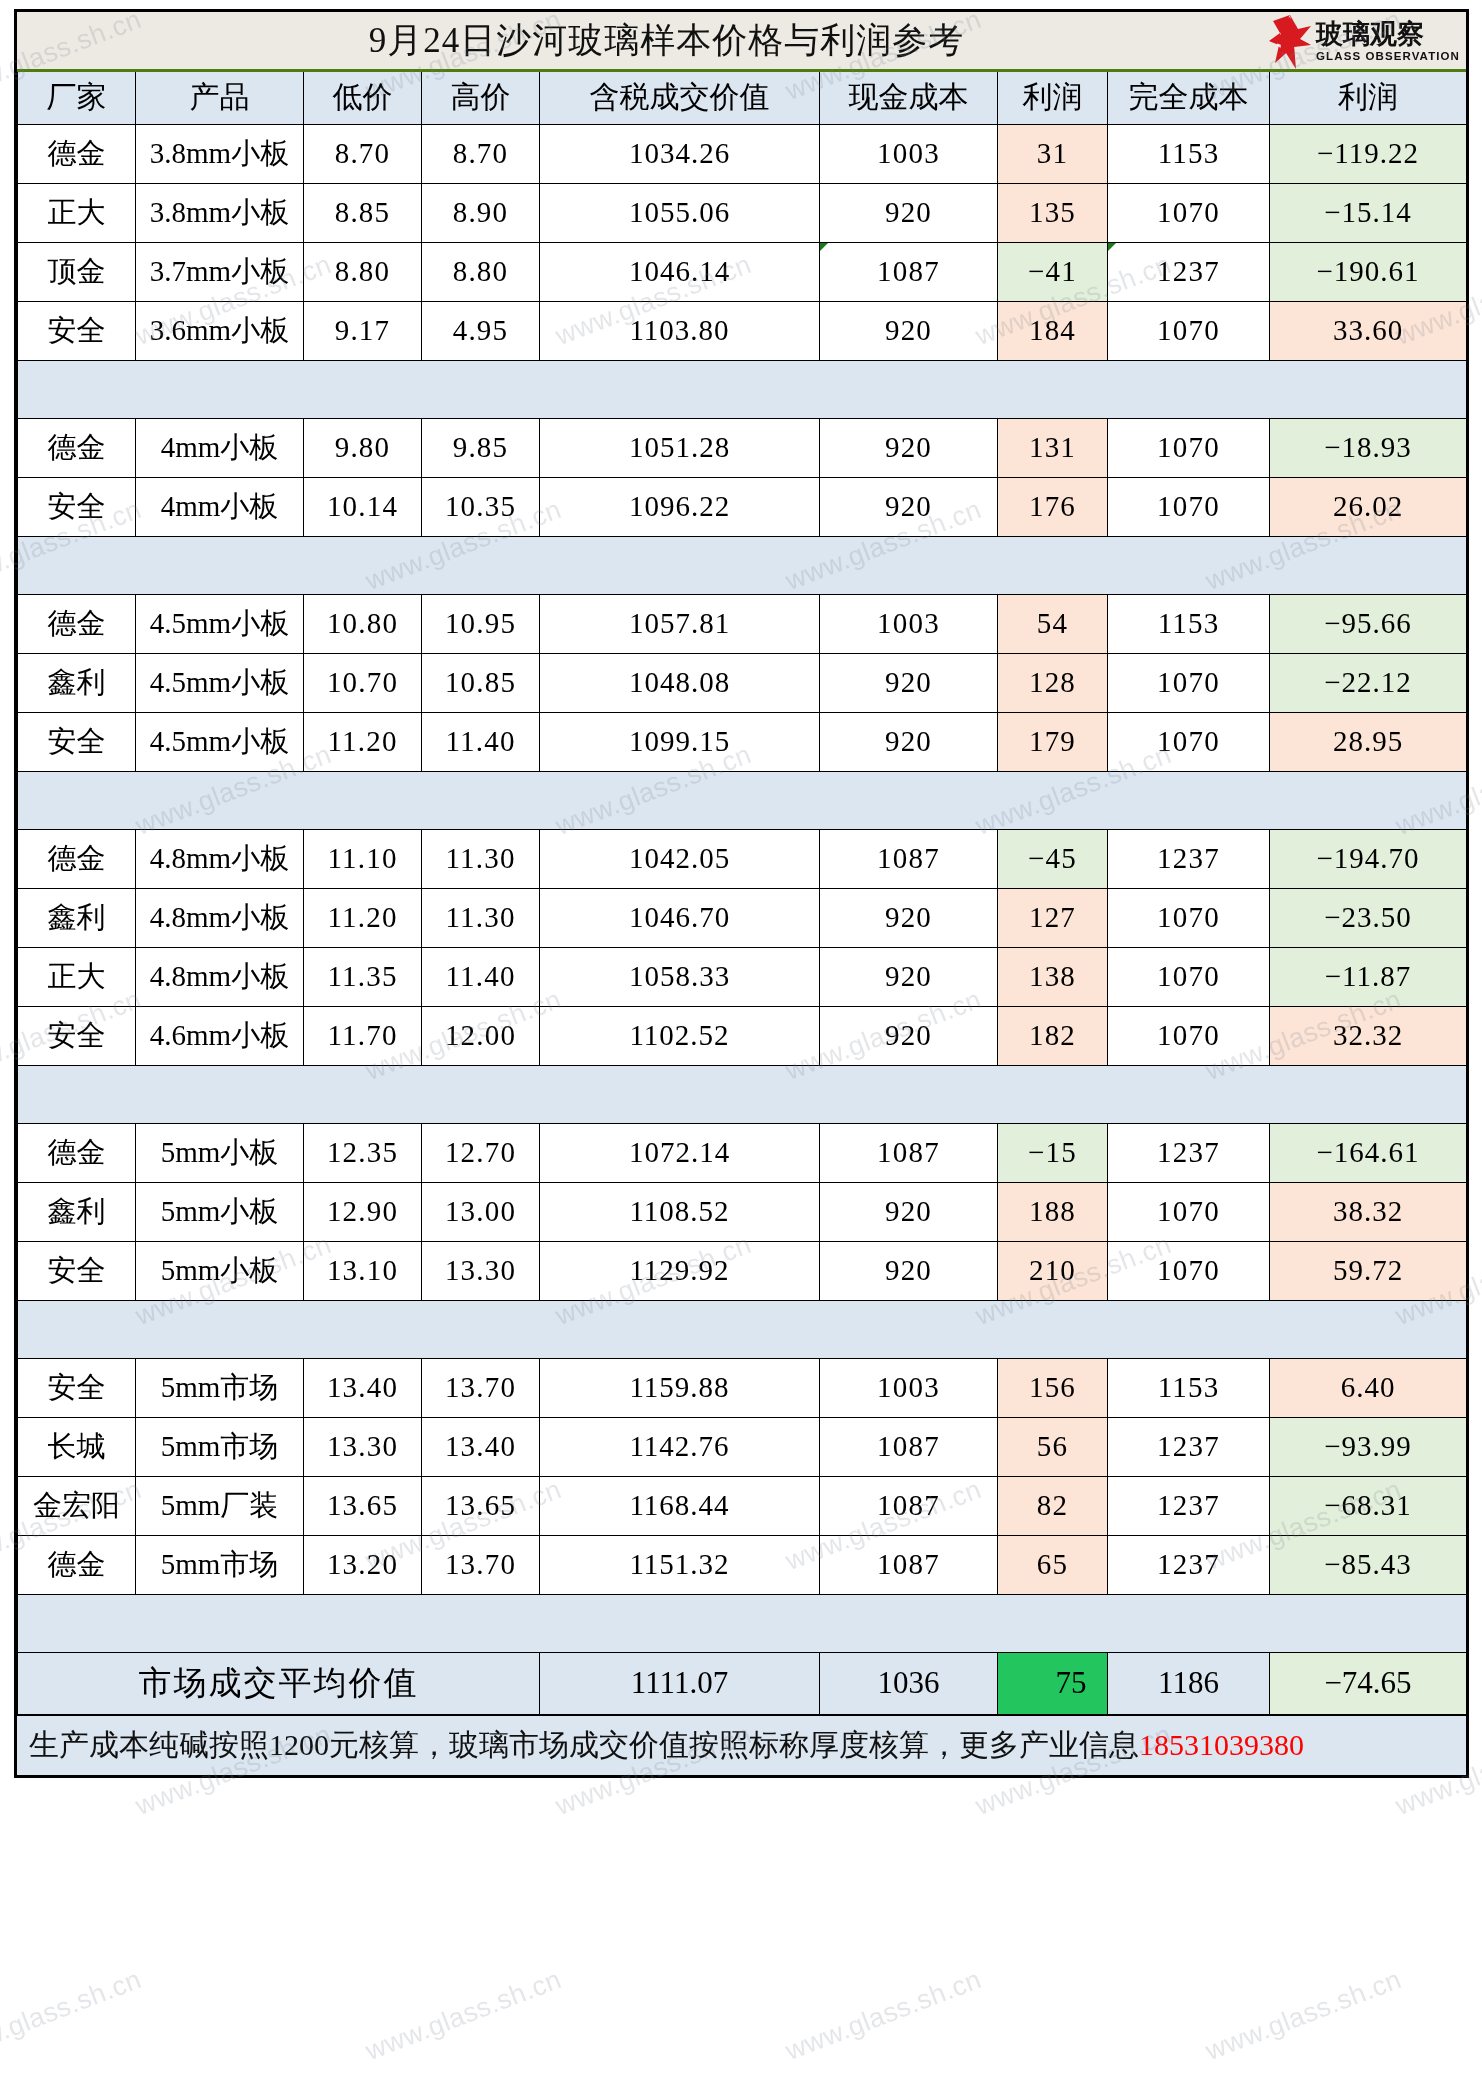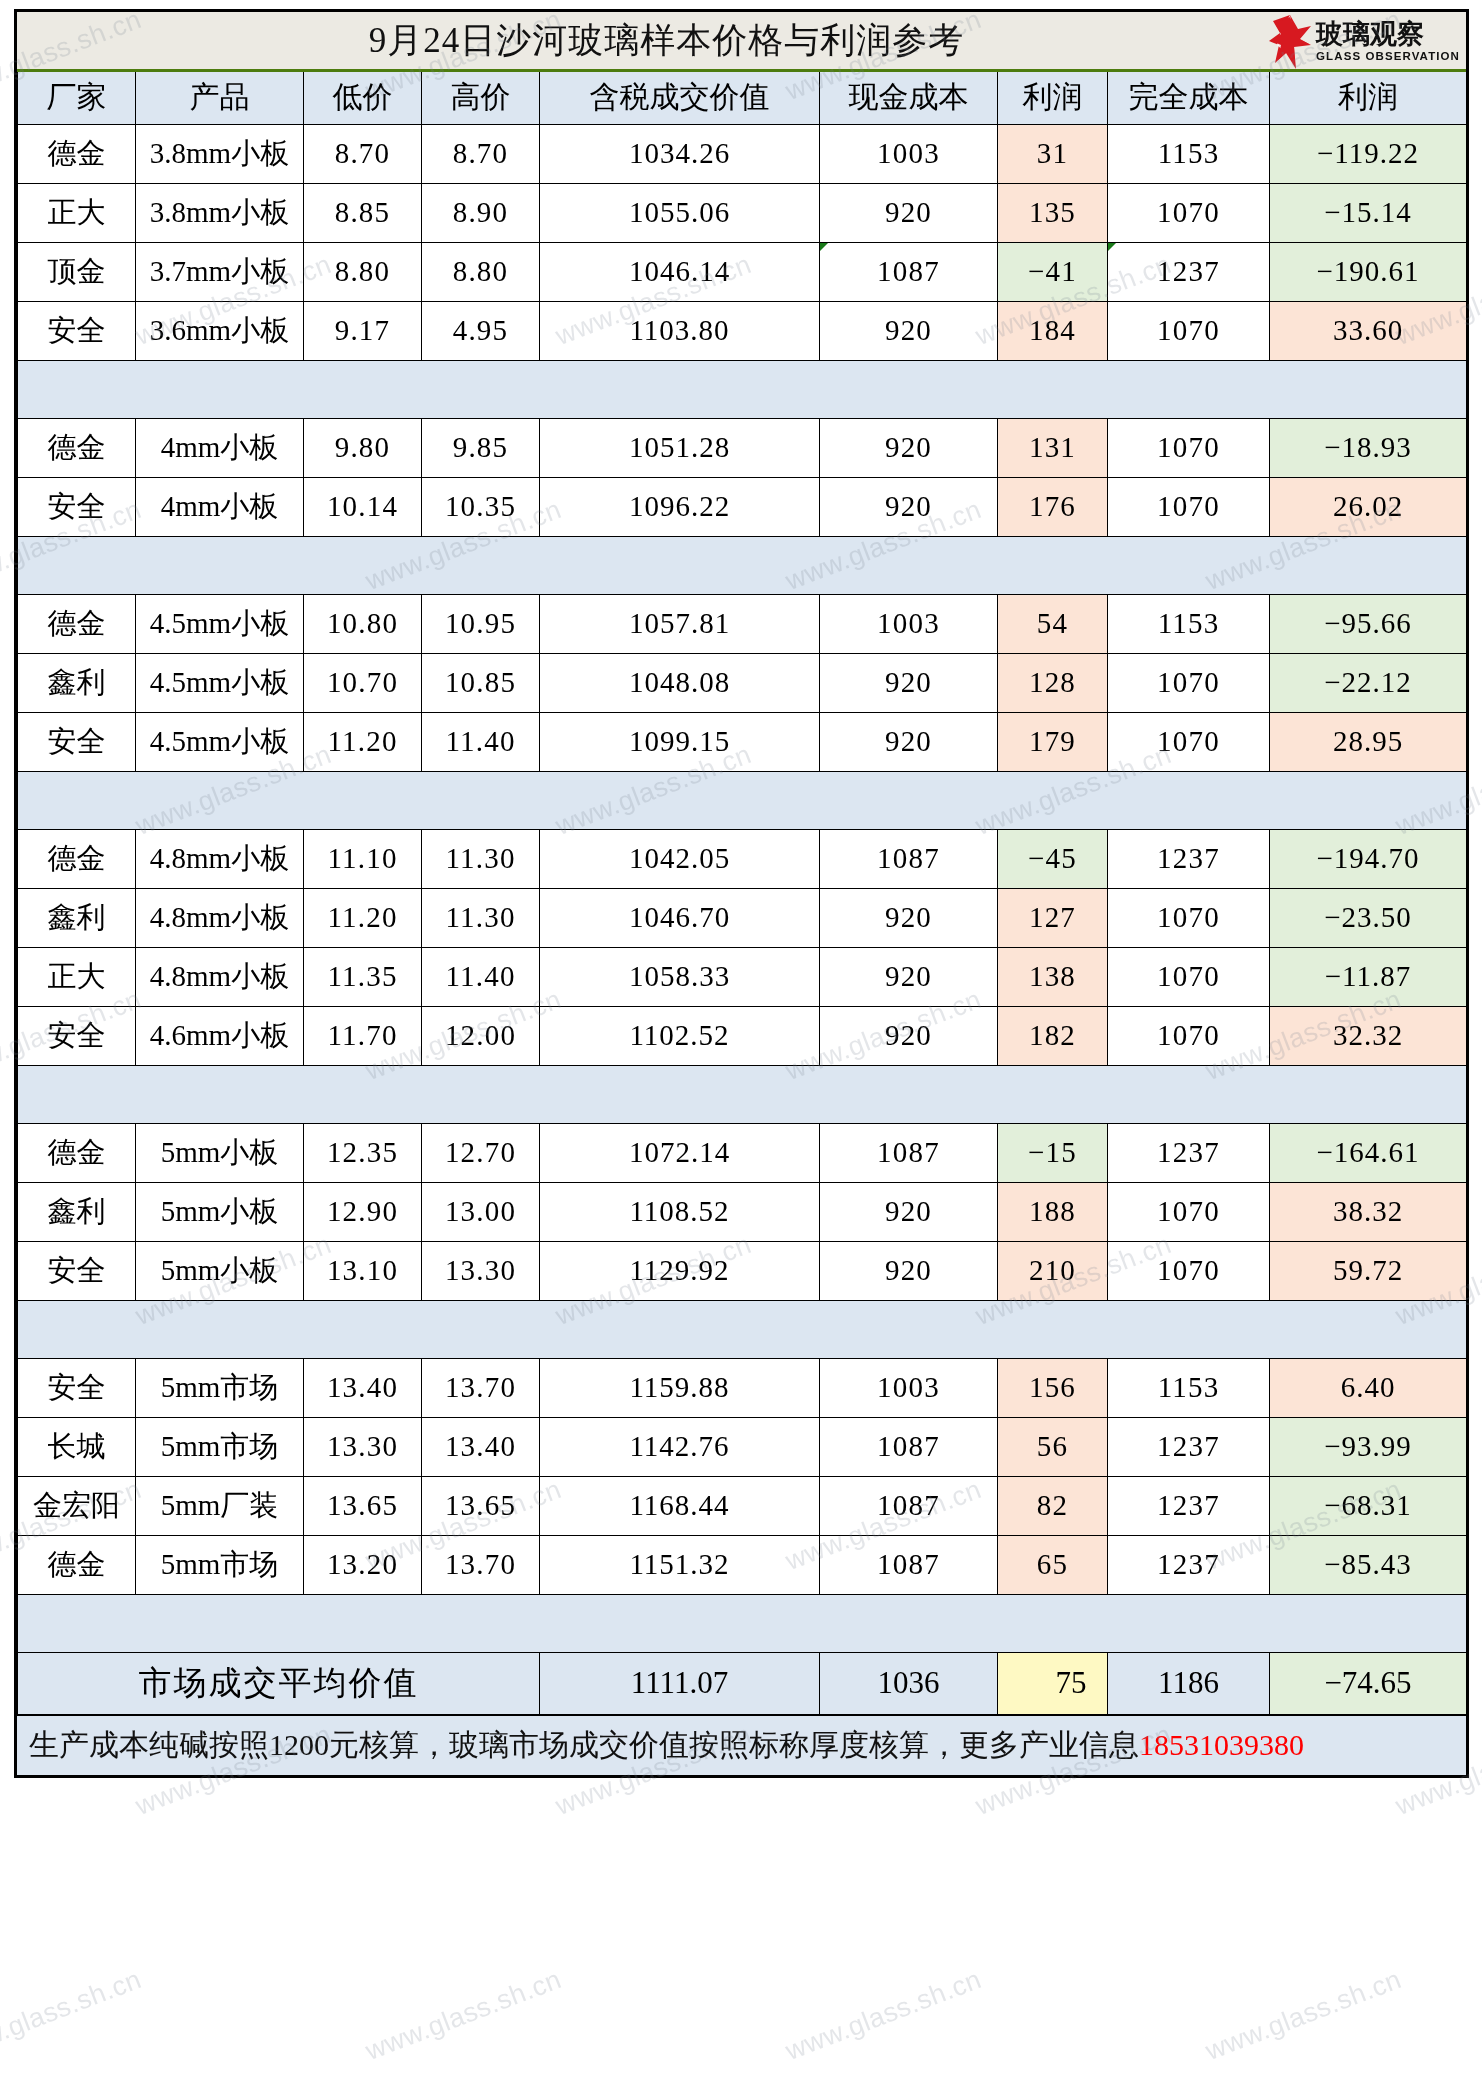--- a/index.html
+++ b/index.html
@@ -132,21 +132,21 @@
   tr.summary td {
     background: #dce6f1;
     height: 62px;
     font-size: 31px;
     font-family: Liberation Serif, serif;
   }
   tr.summary td.sumlabel {
     font-size: 33px;
     letter-spacing: 2px;
   }
-  tr.summary td.pos { background: #fef9c3; padding-left: 39px; }
+  tr.summary td.pos { background: #22c55e; padding-left: 39px; }
   tr.summary td.neg { background: #e2efda; }
 
   .footer {
     background: #dce6f1;
     border-top: 1px solid #000;
     height: 60px;
     display: flex;
     align-items: center;
     padding-left: 12px;
     font-size: 30px;

